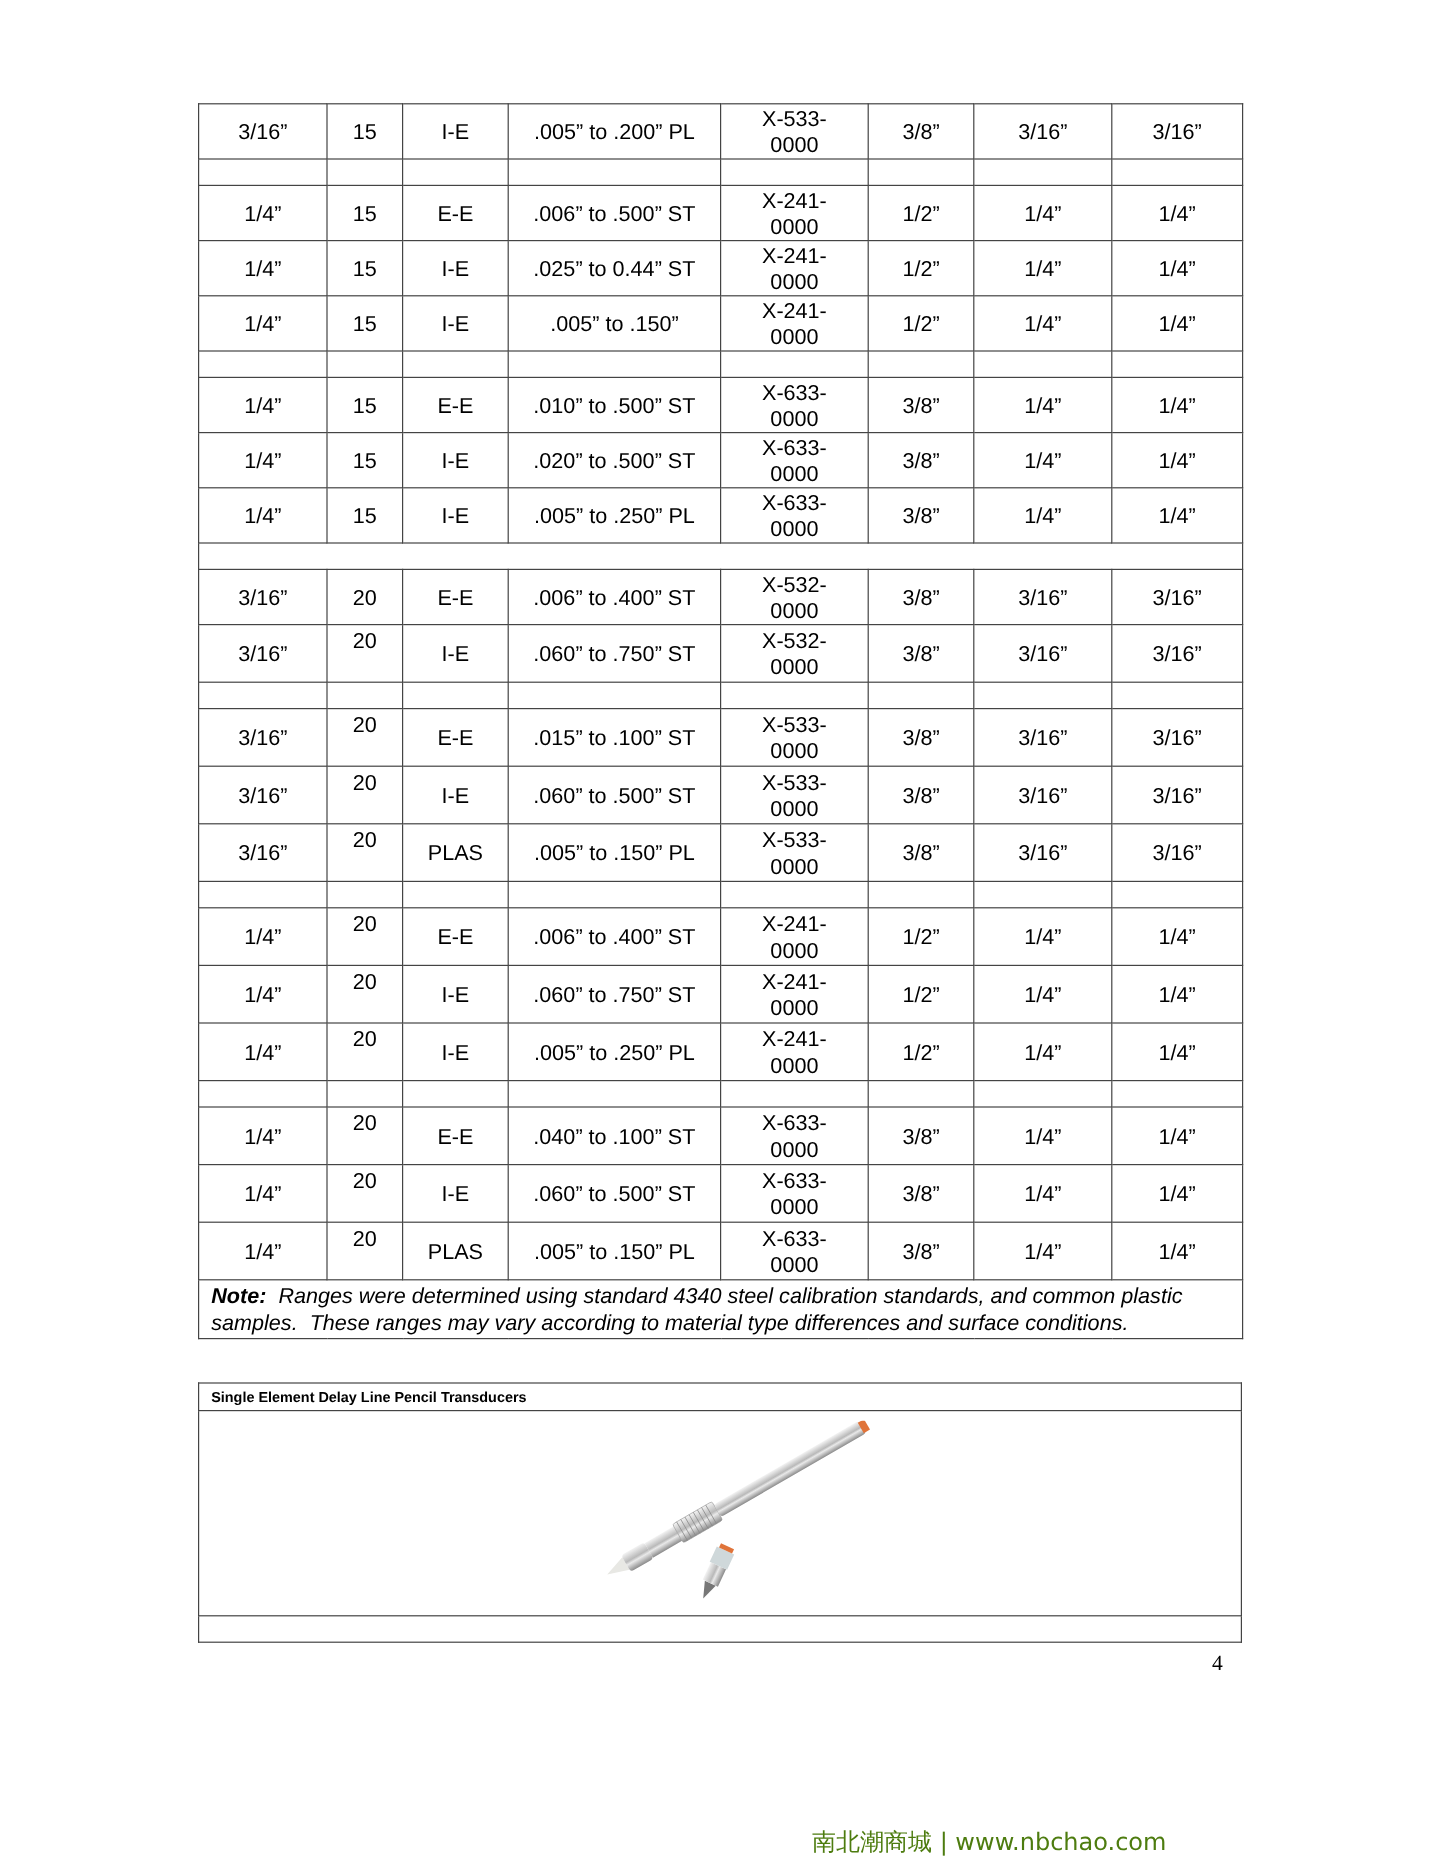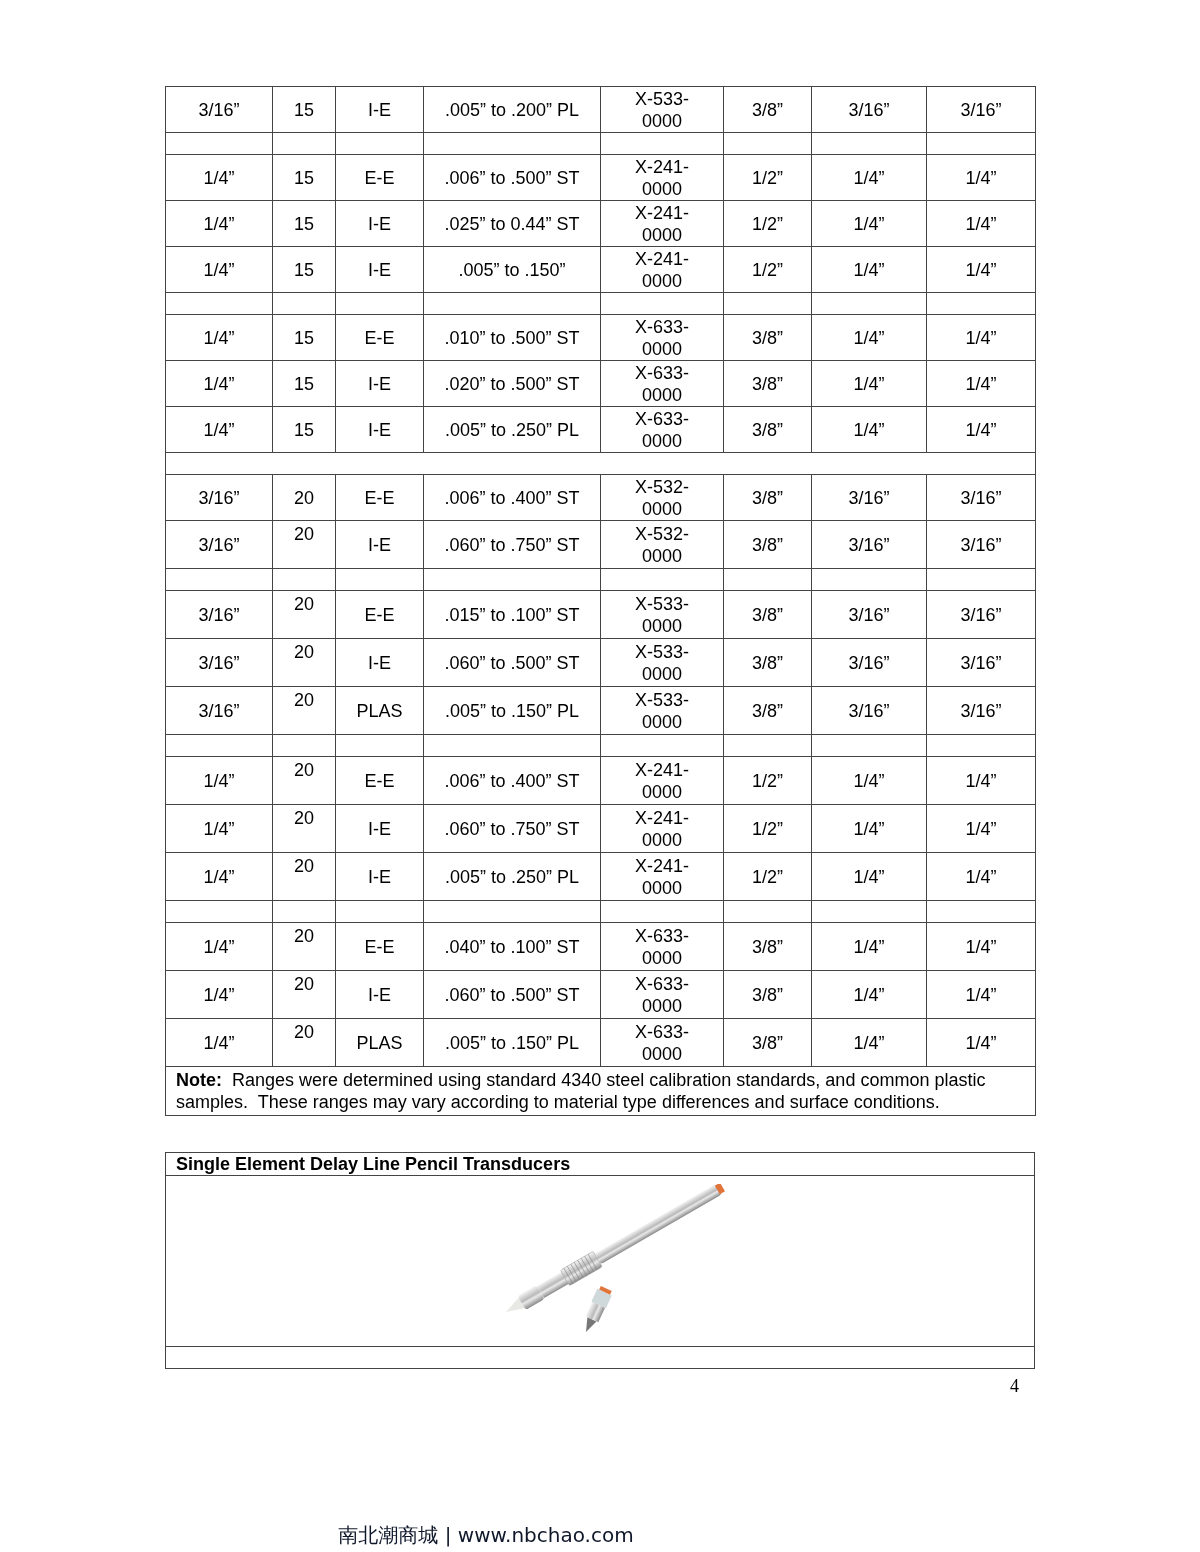--- a/index.html
+++ b/index.html
@@ -5,30 +5,30 @@
   html, body { margin: 0; padding: 0; background: #ffffff; }
   body { width: 1200px; height: 1552px; position: relative; font-family: "Liberation Sans", sans-serif; color: #000; }
   .page { position: absolute; left: 0; top: 16px; width: 1200px; height: 1552px; }
   table.spec { position: absolute; left: 165px; top: 70px; width: 870px; border-collapse: collapse; table-layout: fixed; }
   table.spec td { border: 1.5px solid #444; text-align: center; vertical-align: middle; font-size: 18px; line-height: 22px; padding: 0; }
   table.spec tr.data td { height: 45px; }
   table.spec tr.blank td { height: 21px; }
   table.spec tr.span-blank td { height: 21px; }
   td.freq-top { vertical-align: top !important; padding-top: 2px !important; }
   td.model { line-height: 22px; }
-  td.note { text-align: left !important; padding: 2px 10px 2px 10px !important; font-size: 18px; line-height: 23px; }
+  td.note { text-align: left !important; padding: 2px 10px 2px 10px !important; font-size: 18px; line-height: 23px; font-style: italic; }
   .note-label { font-weight: bold; }
   table.product { position: absolute; left: 165px; top: 1136px; width: 870px; border-collapse: collapse; table-layout: fixed; }
-  table.product td { border: 1.5px solid #444; padding: 0 10px; font-size: 18px; }
+  table.product td { border: 1.5px solid #444; padding: 0 10px; font-size: 12px; }
   td.product-title { font-weight: bold; height: 22px; line-height: 22px; }
   td.product-image { height: 170px; position: relative; }
   td.product-empty { height: 21px; }
   .pencil-wrap { position: absolute; left: 310px; top: 8px; width: 260px; height: 160px; }
   .page-number { position: absolute; left: 1010px; top: 1360px; font-family: "Liberation Serif", serif; font-size: 18px; }
-  .footer { position: absolute; left: 0; width: 972px; top: 1506px; text-align: center; font-family: "DejaVu Sans", sans-serif; font-size: 20px; color: #0f172a; }
+  .footer { position: absolute; left: 0; width: 972px; top: 1506px; text-align: right; font-family: "DejaVu Sans", sans-serif; font-size: 20px; color: #4d7c0f; }
 </style>
 </head>
 <body>
 
 <div class="page">
 
   <table class="spec">
     <colgroup>
       <col style="width:107px">
         <col style="width:63px">

